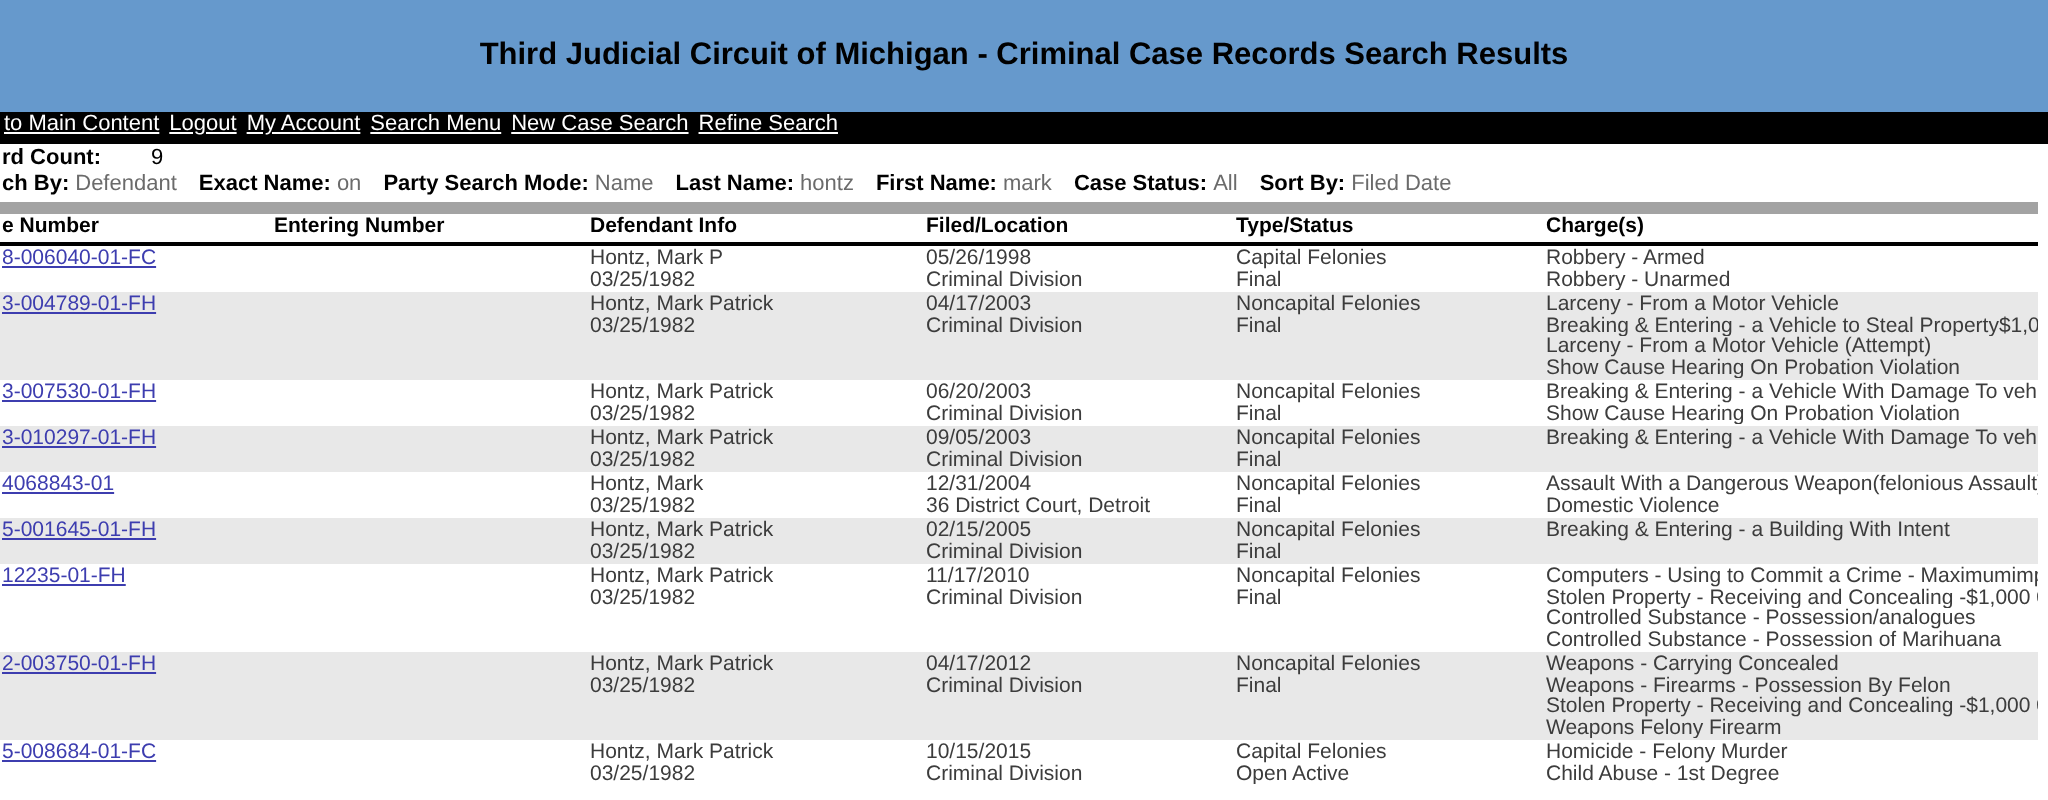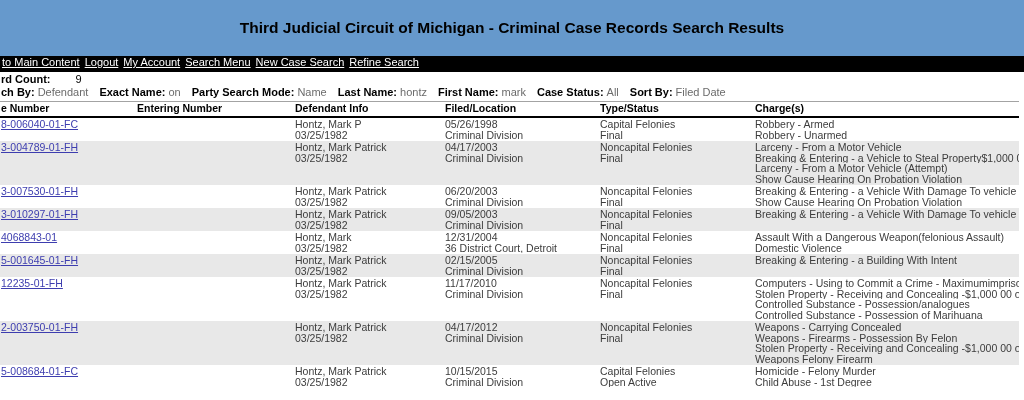--- a/index.html
+++ b/index.html
@@ -18,27 +18,27 @@
   .navbar .nav-right .loc{margin-right:16px;}
   .navbar .nav-right a{color:#fff;text-decoration:underline;cursor:pointer;}
   
   .count-line{font-size:11px;line-height:11px;padding:2px 0 0 1px;}
   .count-line .lbl{font-weight:bold;}
   .count-line .val{margin-left:22px;}
   .criteria-line{font-size:11px;line-height:11px;padding:2px 0 3px 1px;white-space:nowrap;}
   .criteria-line .lbl{font-weight:bold;margin-right:3px;}
   .criteria-line .val{color:#6b6b6b;margin-right:11px;}
   
-  .tbl{width:1019px;border-top:1px solid #a3a3a3;}
+  .tbl{width:1019px;border-top:6px solid #a3a3a3;}
   .thead{display:flex;font-size:10.5px;line-height:11px;font-weight:bold;padding:1px 0 2px;border-bottom:2px solid #000;}
   .trow{display:flex;font-size:10.5px;line-height:10.5px;color:#3c3c3c;padding:1px 0;}
   .trow.alt{background:#E8E8E8;}
   .col-case{width:137px;padding-left:1px;box-sizing:border-box;flex:none;}
   .col-cit{width:158px;flex:none;}
-  .col-def{width:150px;flex:none;}
+  .col-def{width:168px;flex:none;}
   .col-filed{width:155px;flex:none;}
   .col-type{width:155px;flex:none;}
   .col-charges{flex:1;min-width:0;}
   .cell div{white-space:nowrap;overflow:hidden;}
   a.case-link{color:#3D3DAF;text-decoration:underline;cursor:pointer;}
 </style>
 </head>
 <body>
 
 <div class="titlebar">

